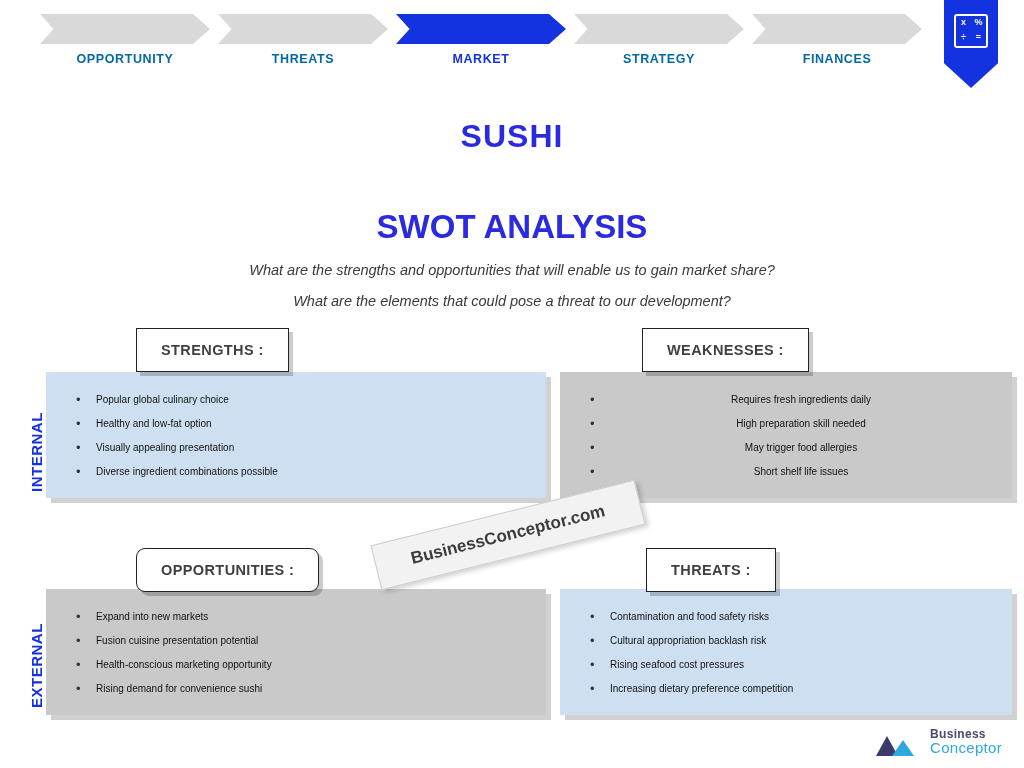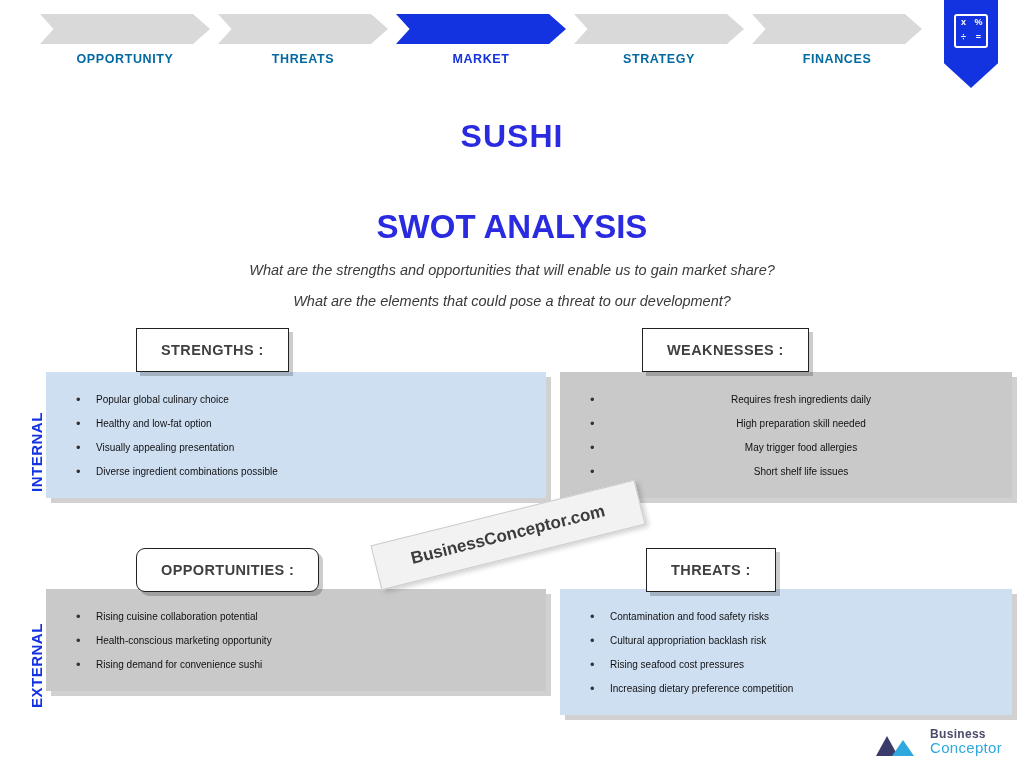--- a/index.html
+++ b/index.html
@@ -297,21 +297,22 @@
       <li>May trigger food allergies</li>
       <li>Short shelf life issues</li>
     </ul>
   </div>
 </div>
 <div class="cap" id="cap-weaknesses">WEAKNESSES :</div>
 
 <div class="quad" id="q-opportunities">
   <div class="box grey">
     <ul>
-      <li>Rising cuisine collaboration potential</li>
+      <li>Expand into new markets</li>
+      <li>Fusion cuisine presentation potential</li>
       <li>Health-conscious marketing opportunity</li>
       <li>Rising demand for convenience sushi</li>
     </ul>
   </div>
 </div>
 <div class="cap" id="cap-opportunities">OPPORTUNITIES :</div>
 
 <div class="quad" id="q-threats">
   <div class="box blue">
     <ul>

